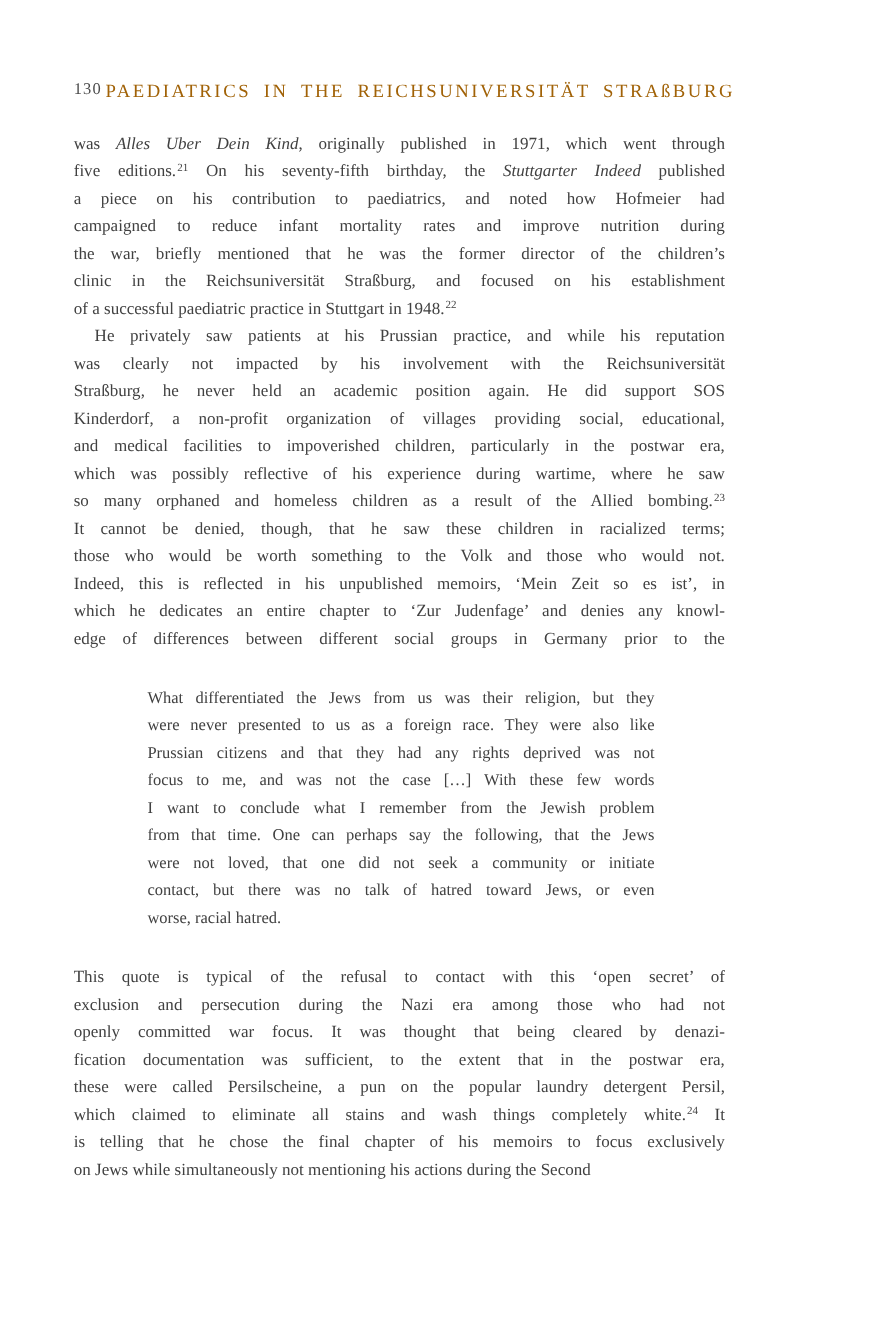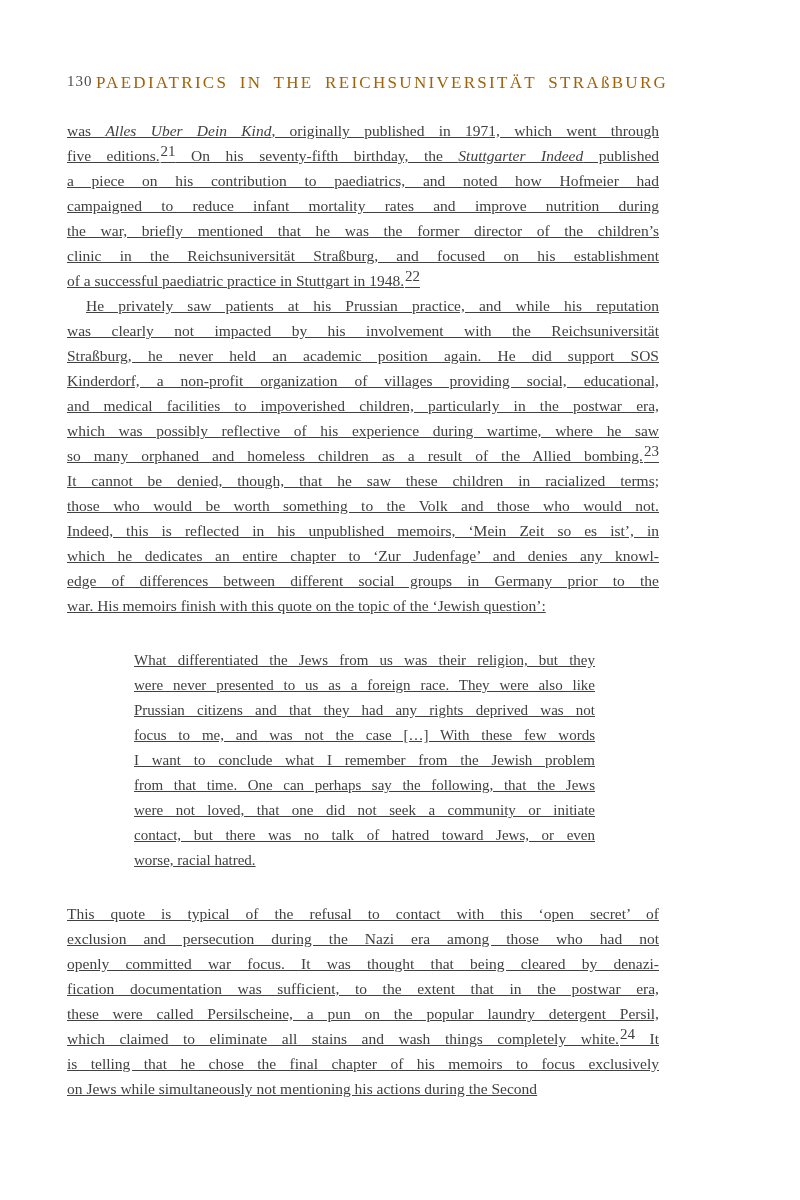--- a/index.html
+++ b/index.html
@@ -47,36 +47,35 @@
     font-size: 15.5px;
   }
   .para {
     margin: 0;
   }
   .line {
     line-height: 25px;
     height: 25px;
     text-align: justify;
     text-align-last: justify;
-    text-decoration: underline;
   }
   .line.last {
     text-align-last: left;
   }
   .para.indent .line:first-child {
     text-indent: 19px;
   }
   .quote {
     margin: 30px 0 28px 67px;
     width: 461px;
     font-size: 15px;
   }
   i { font-style: italic; }
   sup {
-    font-size: 15px;
+    font-size: 10px;
     line-height: 0;
     position: relative;
     top: -5.5px;
     vertical-align: baseline;
     margin-left: 1px;
   }
 </style>
 </head>
 <body>
 
@@ -101,21 +100,20 @@
         <div class="line">Straßburg, he never held an academic position again. He did support SOS</div>
         <div class="line">Kinderdorf, a non-profit organization of villages providing social, educational,</div>
         <div class="line">and medical facilities to impoverished children, particularly in the postwar era,</div>
         <div class="line">which was possibly reflective of his experience during wartime, where he saw</div>
         <div class="line">so many orphaned and homeless children as a result of the Allied bombing.<sup>23</sup></div>
         <div class="line">It cannot be denied, though, that he saw these children in racialized terms;</div>
         <div class="line">those who would be worth something to the Volk and those who would not.</div>
         <div class="line">Indeed, this is reflected in his unpublished memoirs, ‘Mein Zeit so es ist’, in</div>
         <div class="line">which he dedicates an entire chapter to ‘Zur Judenfage’ and denies any knowl-</div>
         <div class="line">edge of differences between different social groups in Germany prior to the</div>
-        <div class="line last">war. His memoirs finish with this quote on the topic of the ‘Jewish question’:</div>
       </div>
       <div class="quote">
         <div class="line">What differentiated the Jews from us was their religion, but they</div>
         <div class="line">were never presented to us as a foreign race. They were also like</div>
         <div class="line">Prussian citizens and that they had any rights deprived was not</div>
         <div class="line">focus to me, and was not the case […] With these few words</div>
         <div class="line">I want to conclude what I remember from the Jewish problem</div>
         <div class="line">from that time. One can perhaps say the following, that the Jews</div>
         <div class="line">were not loved, that one did not seek a community or initiate</div>
         <div class="line">contact, but there was no talk of hatred toward Jews, or even</div>

